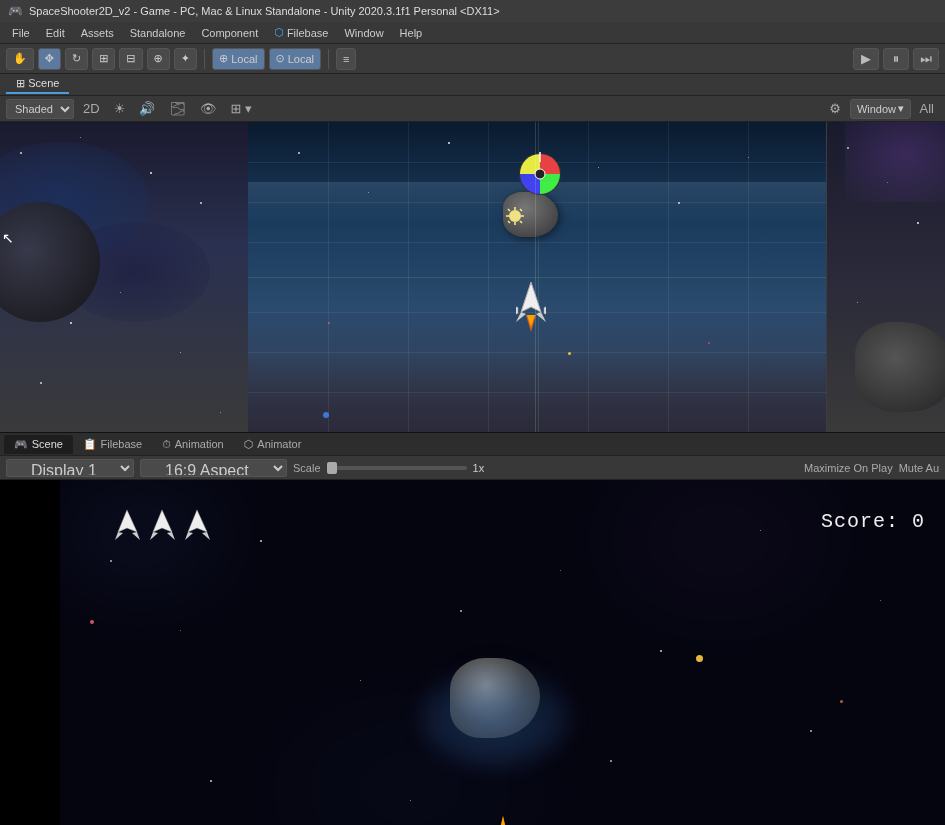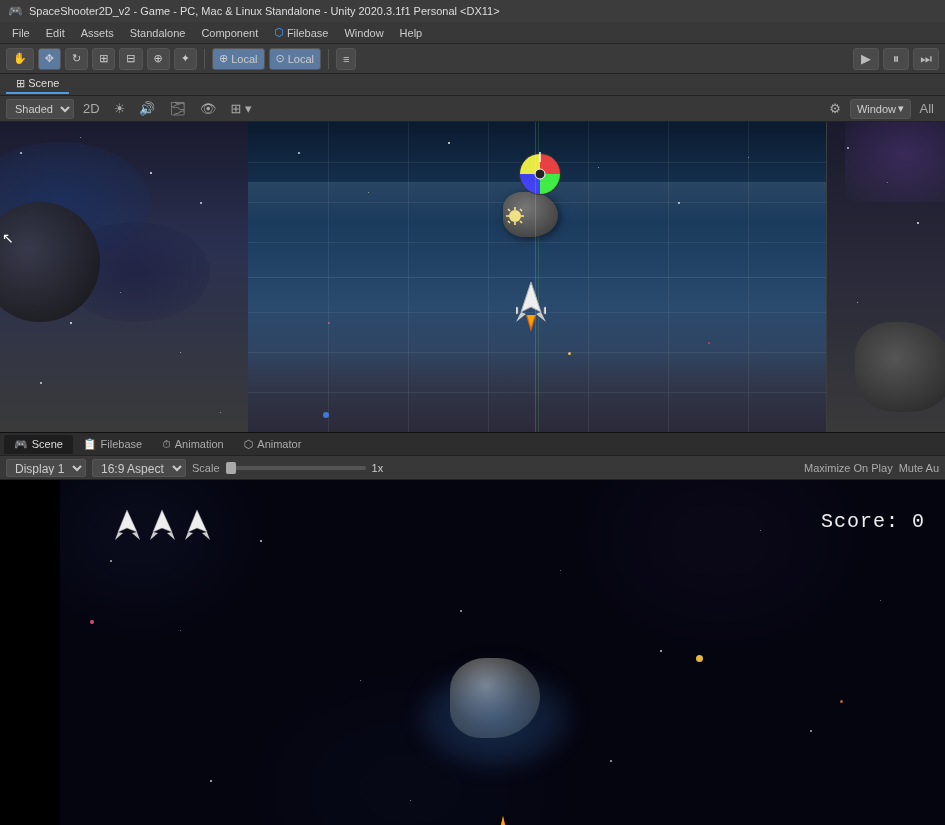--- a/index.html
+++ b/index.html
@@ -232,22 +232,22 @@
       display: flex;
       align-items: center;
       padding: 0 6px;
       gap: 6px;
       border-bottom: 1px solid #222;
     }
     .game-select {
       background: #4a4a4a;
       border: 1px solid #555;
       color: #ccc;
-      font-size: 12px;
-      padding: 1px 4px;
+      font-size: 16px;
+      padding: 1px 20px;
       border-radius: 2px;
       height: 18px;
       cursor: pointer;
     }
     .scale-label { color: #aaa; font-size: 11px; }
     .scale-track {
       width: 140px;
       height: 4px;
       background: #555;
       border-radius: 2px;

